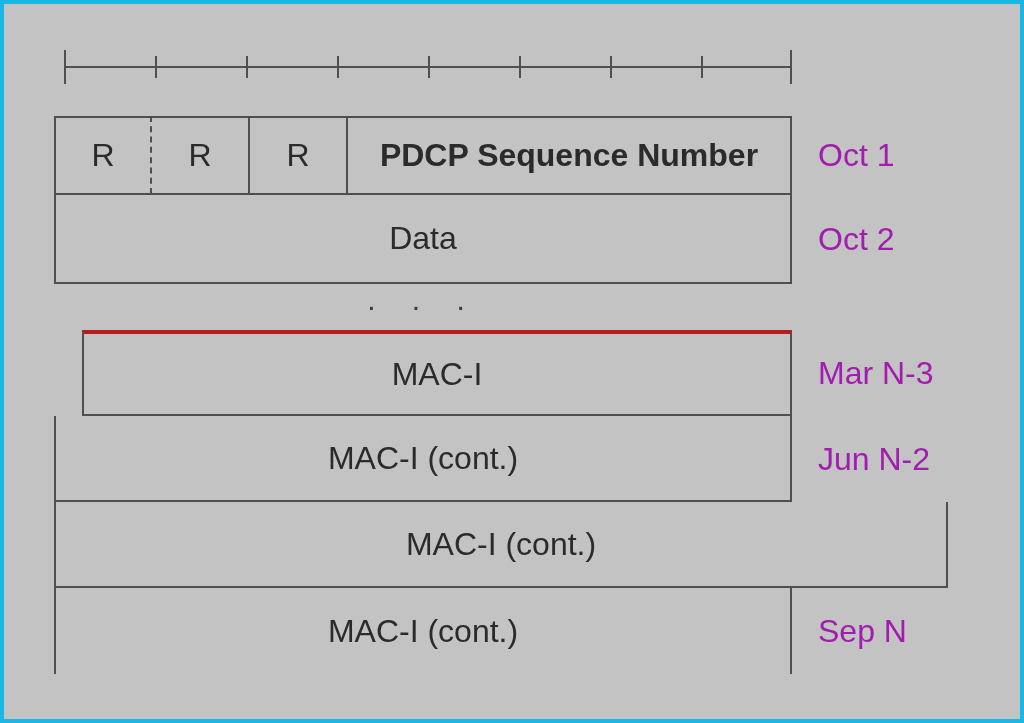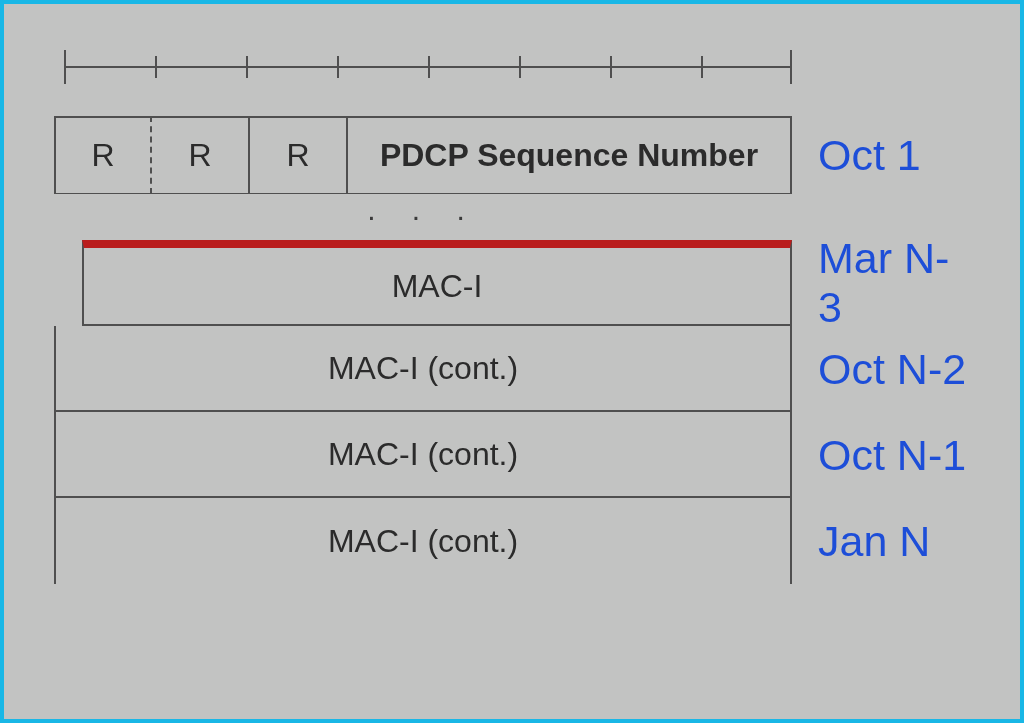--- a/index.html
+++ b/index.html
@@ -86,36 +86,36 @@
     .seq { flex: 1; border-left: none !important; font-weight: bold; }
     .full {
       width: 100%;
       flex: 1;
     }
     .row-label {
       width: 156px;
       display: flex;
       align-items: center;
       justify-content: flex-start;
-      font-size: 43px;
-      color: #1d4ed8;
+      font-size: 32px;
+      color: #a21caf;
       padding-left: 4px;
     }
     .dots {
       text-align: center;
       font-size: 30px;
       letter-spacing: 14px;
       color: #3a3a3a;
       margin: 6px 178px 10px 0;
       height: 30px;
       line-height: 20px;
     }
     .mac-rows .row { height: 86px; }
     .mac-rows .cell { border-top: none; }
-    .mac-rows .row:first-child .cell { border-top: 8px solid #b91c1c; margin-left: 28px; }
+    .mac-rows .row:first-child .cell { border-top: 4px solid #b91c1c; margin-left: 28px; }
     .mac-rows .row:last-child .cell { border-bottom: none; }
   </style>
 </head>
 <body>
 
 <div class="frame">
 
   <div class="ruler">
     <div class="ruler-line"></div>
     <div class="ruler-tick end" style="left:0%"></div>
@@ -134,45 +134,50 @@
     <div class="row row1">
       <div class="boxes" style="position:relative">
         <div class="cell r3" style="border-right-style:dashed">R</div>
         <div class="cell r2">R</div>
         <div class="cell r1">R</div>
         <div class="cell seq">PDCP Sequence Number</div>
       </div>
       <div class="row-label">Oct 1</div>
     </div>
 
+    <div class="row row2 tall">
+      <div class="boxes">
+        <div class="cell full">Data</div>
+      </div>
+      <div class="row-label">Oct 2</div>
+    </div>
 
   </div>
 
   <div class="dots">. . .</div>
 
   <div class="rows mac-rows">
     <div class="row">
       <div class="boxes">
           <div class="cell full">MAC-I</div>
         </div>
       <div class="row-label">Mar N-3</div>
     </div>
     <div class="row">
       <div class="boxes">
           <div class="cell full">MAC-I (cont.)</div>
         </div>
-      <div class="row-label">Oct N-2</div>
+      <div class="row-label">Jun N-2</div>
     </div>
     <div class="row">
       <div class="boxes">
           <div class="cell full">MAC-I (cont.)</div>
         </div>
-      <div class="row-label">Oct N-1</div>
     </div>
     <div class="row">
       <div class="boxes">
           <div class="cell full">MAC-I (cont.)</div>
         </div>
-      <div class="row-label">Jan N</div>
+      <div class="row-label">Sep N</div>
     </div>
   </div>
 
 </div>
 
 </body></html>

